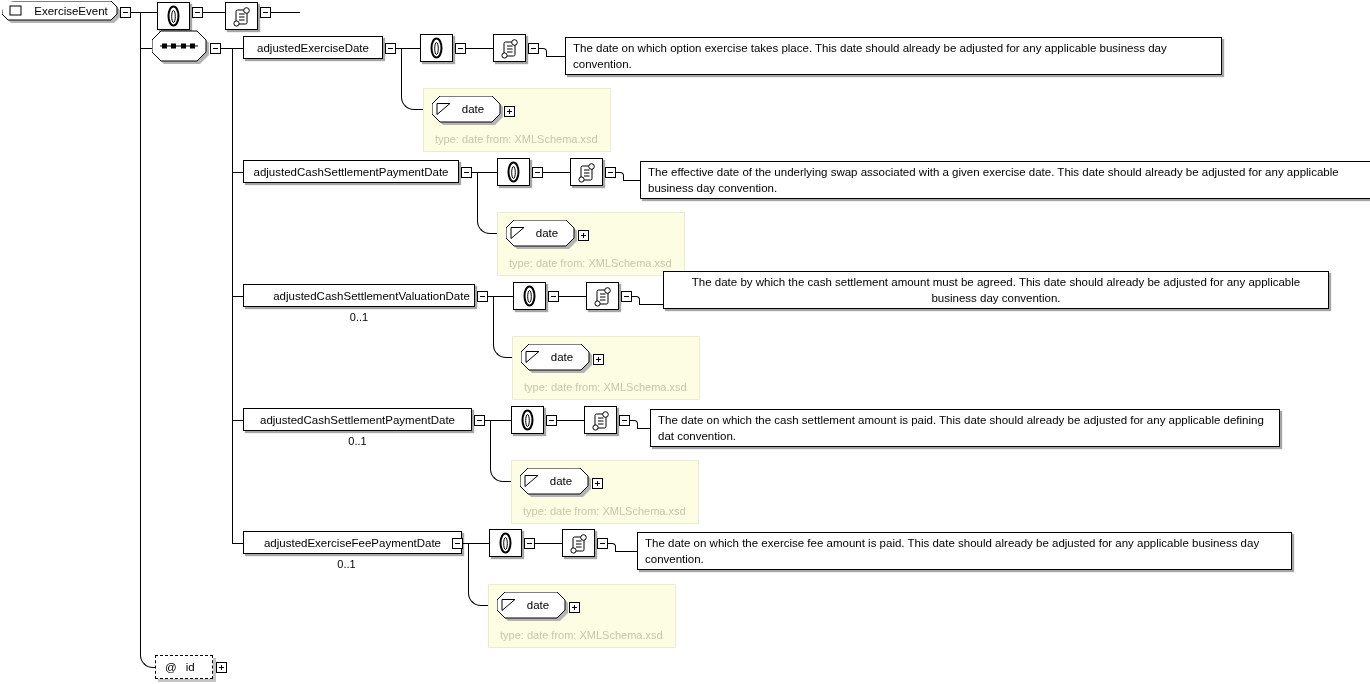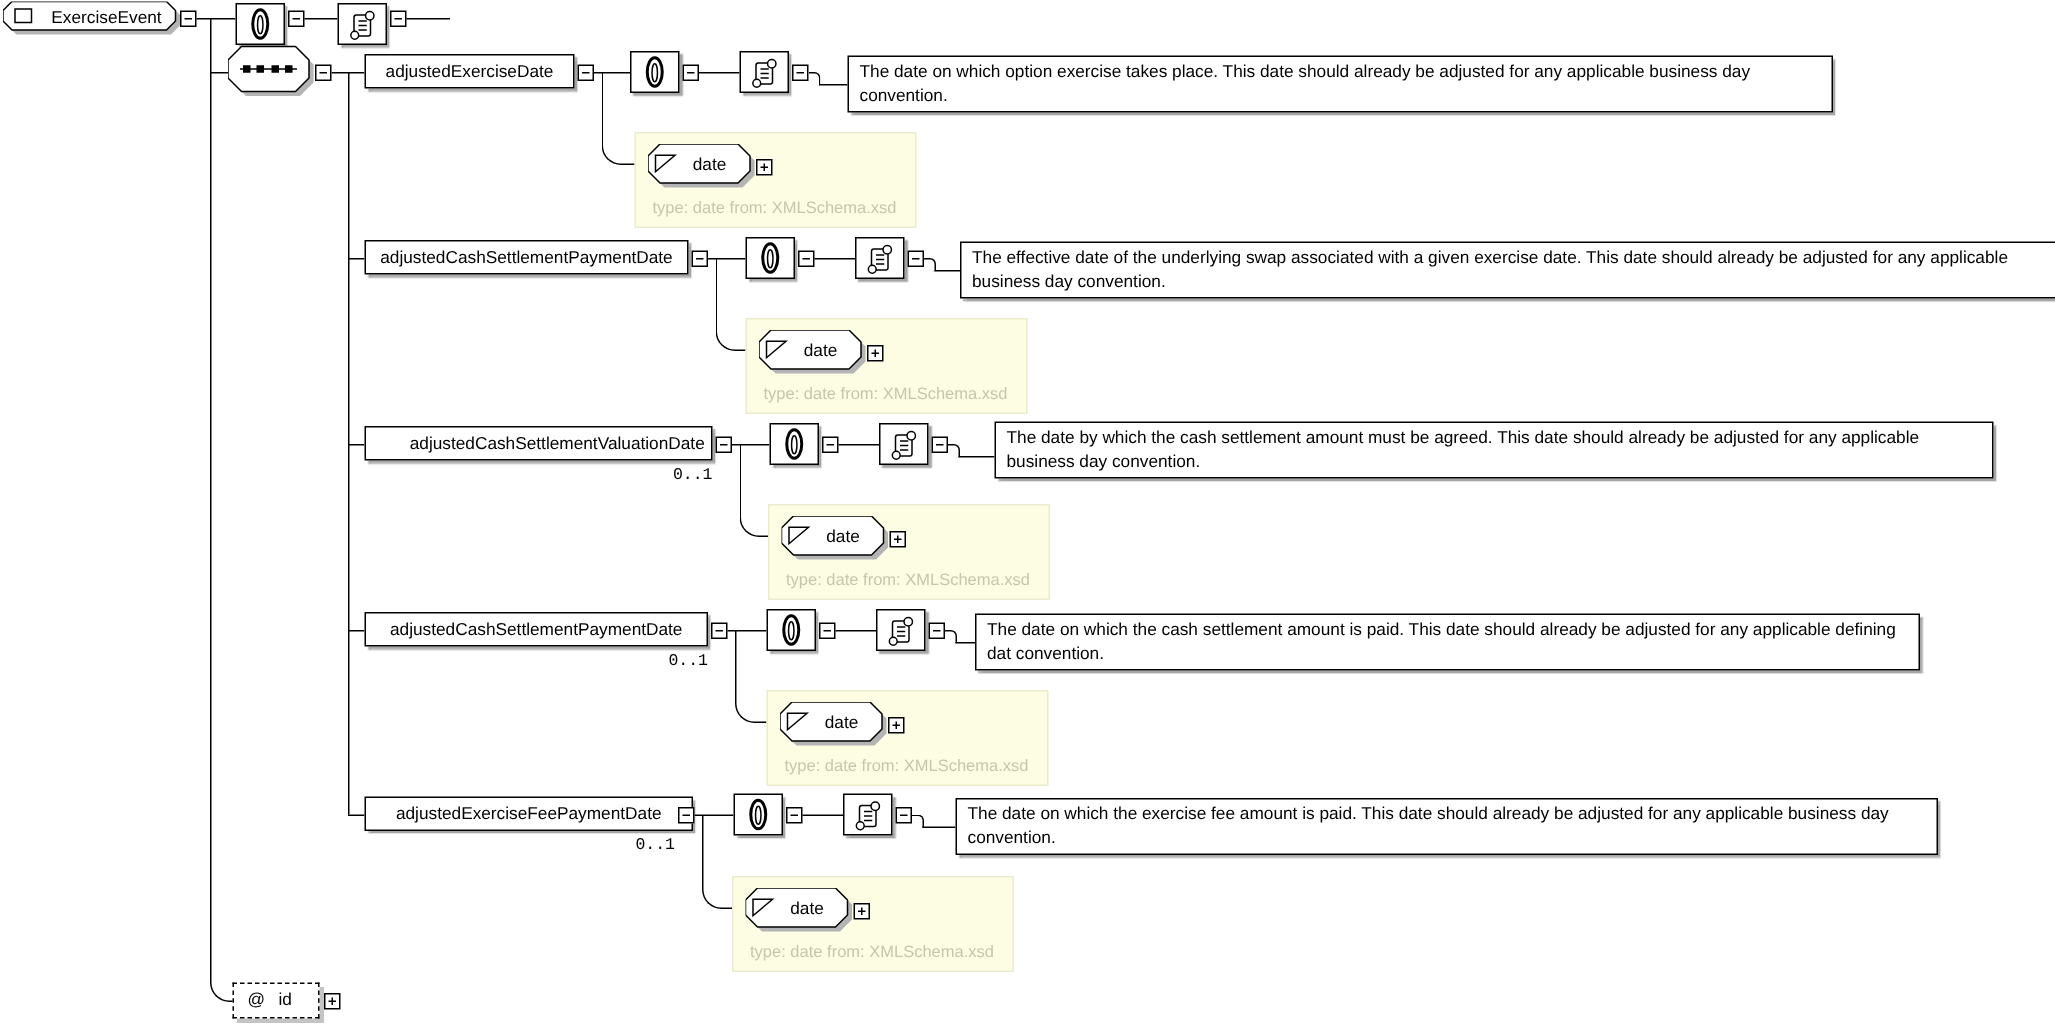--- a/index.html
+++ b/index.html
@@ -1,17 +1,17 @@
 <!DOCTYPE html>
 <html><head>
 <meta charset="utf-8">
 <style>
   html,body{margin:0;padding:0;background:#fff;}
   #canvas{position:relative;width:1370px;height:684px;background:#fff;overflow:hidden;
-          font-family:"Liberation Sans", sans-serif;color:#000;}
+          font-family:"Liberation Sans", sans-serif;color:#000;border-radius:19px;}
   svg text{font-family:"Liberation Sans", sans-serif;font-size:11.5px;fill:#000;}
 
   .line{position:absolute;background:#000;}
   .h{height:1px;} .v{width:1px;}
   .elbow{position:absolute;border-left:1px solid #000;border-bottom:1px solid #000;
          border-bottom-left-radius:13px;}
   .hook{position:absolute;border-top:1px solid #000;border-right:1px solid #000;
         border-top-right-radius:4px;}
 
   .box{position:absolute;background:#fff;border:1px solid #000;box-sizing:border-box;
@@ -26,21 +26,21 @@
       box-sizing:border-box;}
   .pm::before{content:"";position:absolute;left:2px;right:2px;top:4px;height:1px;background:#000;}
   .pm.plus::after{content:"";position:absolute;top:2px;bottom:2px;left:4px;width:1px;background:#000;}
 
   .ybox{position:absolute;width:188px;height:64px;background:#fdfde3;
         border:1px solid #ebebcf;box-sizing:border-box;}
   .ybox svg{position:absolute;left:8px;top:7px;}
   .ybox .pm{left:80px;top:17px;}
   .tnote{position:absolute;left:11px;top:44px;font-size:11px;color:#c6c6ad;white-space:nowrap;}
 
-  .card{position:absolute;font-size:11px;text-align:right;font-family:Liberation Mono, monospace;}
+  .card{position:absolute;font-size:11px;text-align:center;}
 
   .attr-box{position:absolute;left:155px;top:655px;width:58px;height:24px;background:#fff;
             border:1px dashed #000;box-sizing:border-box;box-shadow:3px 3px 0 #c4c4c4;
             display:flex;align-items:center;gap:9px;padding-left:9px;font-size:11.5px;}
 
   .oct{position:absolute;}
   .row{position:absolute;left:0;top:0;width:0;height:0;}
 
   
   #root-oct{left:2px;top:1px;}
@@ -243,21 +243,21 @@
           <g stroke="#000">
             <line x1="7" y1="9" x2="12.5" y2="9"></line>
             <line x1="7" y1="12" x2="12.5" y2="12"></line>
             <line x1="7" y1="15" x2="12.5" y2="15"></line>
           </g>
         </svg>
       </div>
       <span class="pm" style="left: 621px; top: 291px;"></span>
       <div class="hook" style="left: 632px; top: 296px; width: 7px; height: 8px;"></div>
       <div class="line h" style="left: 639px; top: 304px; width: 24px;"></div>
-      <div class="box doc" style="left: 663px; top: 281px; width: 666px;">The date by which the cash settlement amount must be agreed. This date should already be adjusted for any applicable business day convention.</div>
+      <div class="box doc" style="left: 663px; top: 271px; width: 666px; text-align: center;">The date by which the cash settlement amount must be agreed. This date should already be adjusted for any applicable business day convention.</div>
       <div class="ybox" style="left: 512px; top: 336px;">
         <svg width="74" height="31" viewBox="0 0 74 31">
           <polygon points="11,3 63,3 71,11 71,21 63,29 11,29 3,21 3,11" fill="#b4b4b4"></polygon>
           <polygon points="8,0 60,0 68,8 68,18 60,26 8,26 0,18 0,8" fill="#fff" stroke="#000" stroke-linejoin="round"></polygon>
           <path d="M5,18.5 V7.5 H18 Z" fill="#fff" stroke="#000"></path>
           <text x="41" y="17" text-anchor="middle">date</text>
         </svg>
         <span class="pm plus"></span>
         <div class="tnote">type: date from: XMLSchema.xsd</div>
       </div>

